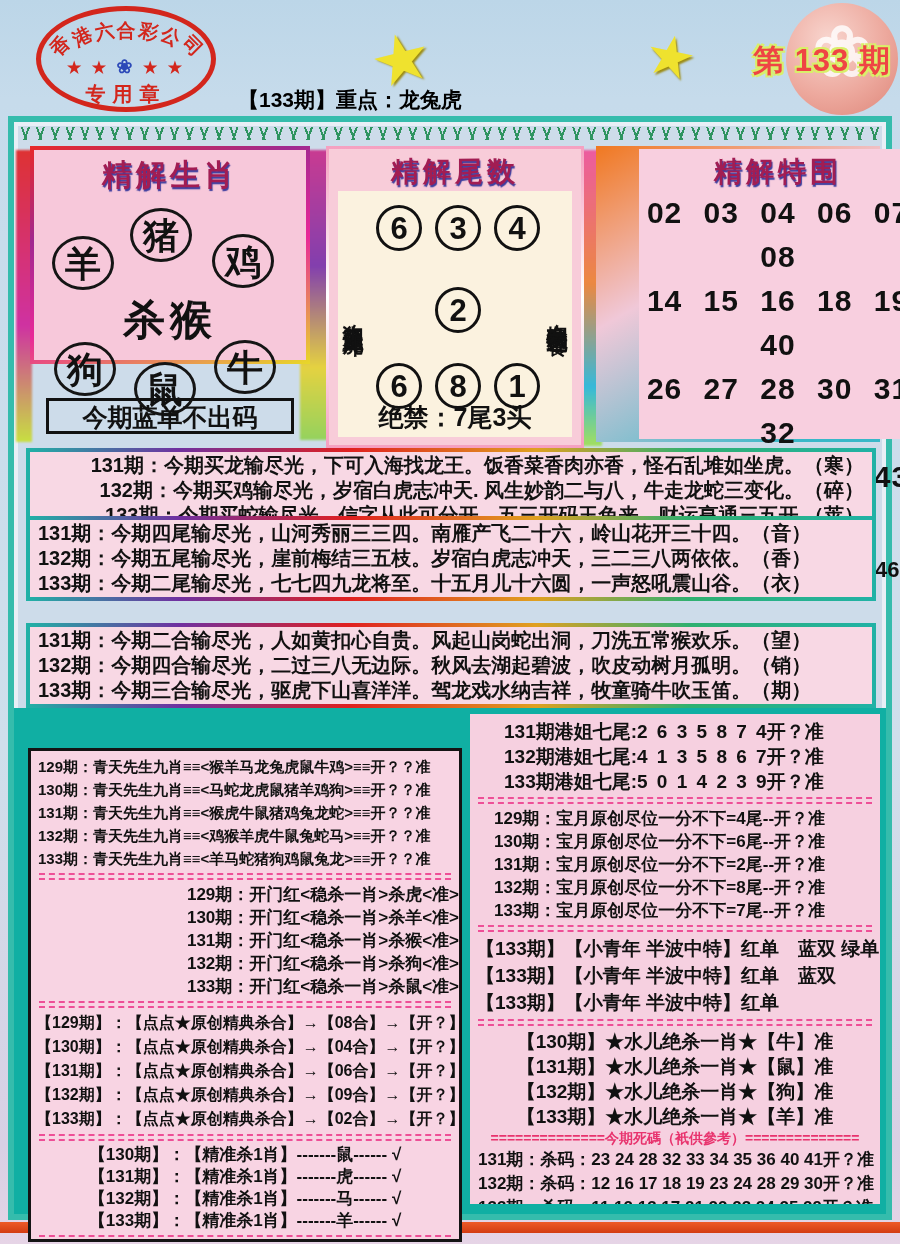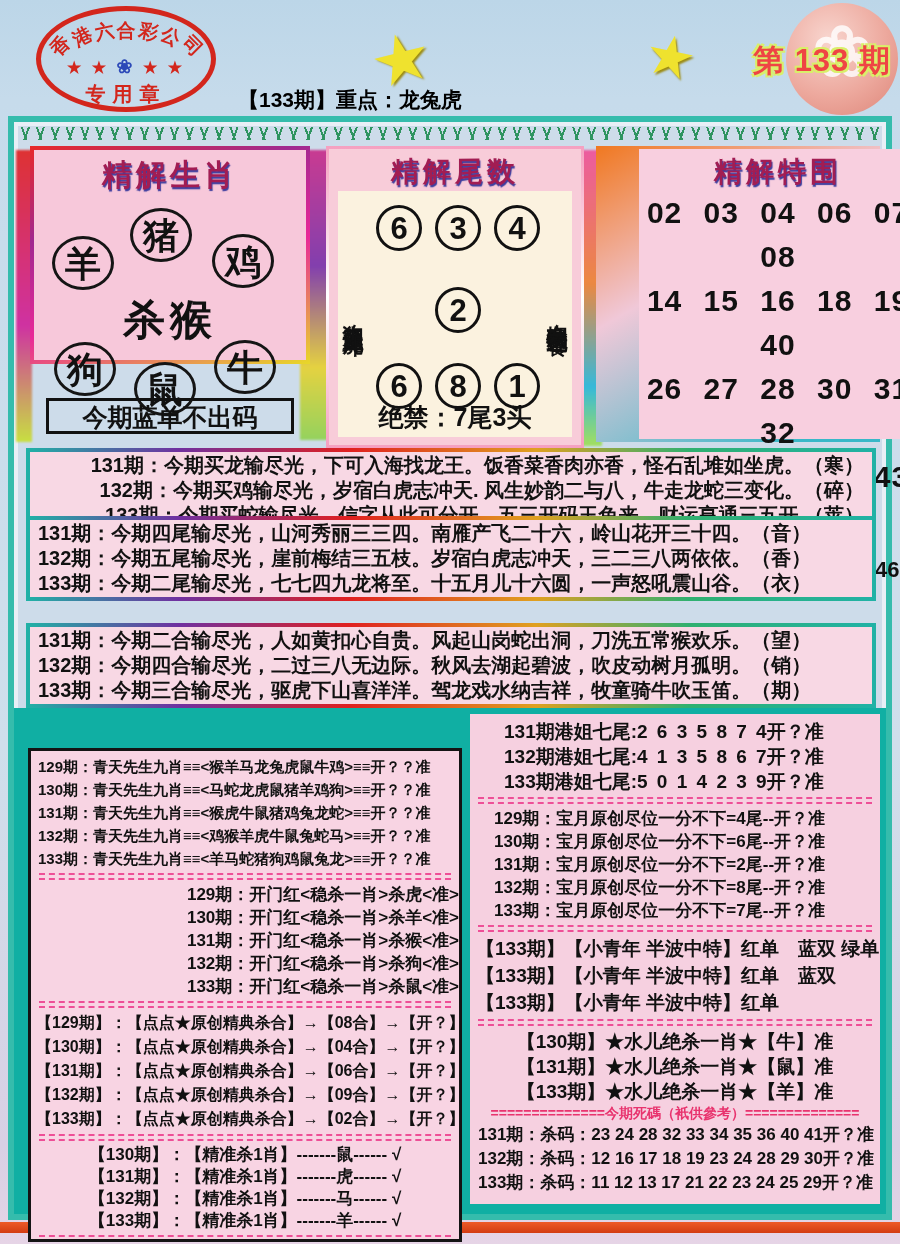--- a/index.html
+++ b/index.html
@@ -256,20 +256,21 @@
     <div class="rc-bao">131期：宝月原创尽位一分不下=2尾--开？准</div>
     <div class="rc-bao">132期：宝月原创尽位一分不下=8尾--开？准</div>
     <div class="rc-bao">133期：宝月原创尽位一分不下=7尾--开？准</div>
     <div class="sep"></div>
     <div class="rc-xqn">【133期】【小青年 半波中特】红单　蓝双  绿单===开</div>
     <div class="rc-xqn">【133期】【小青年 半波中特】红单　蓝双</div>
     <div class="rc-xqn">【133期】【小青年 半波中特】红单</div>
     <div class="sep"></div>
     <div class="rc-shui">【130期】★水儿绝杀一肖★【牛】准</div>
     <div class="rc-shui">【131期】★水儿绝杀一肖★【鼠】准</div>
+    <div class="rc-shui">【132期】★水儿绝杀一肖★【狗】准</div>
     <div class="rc-shui">【133期】★水儿绝杀一肖★【羊】准</div>
     <div class="rc-dead">==============今期死碼（衹供參考）==============</div>
     <div class="rc-sha">131期：杀码：23 24 28 32 33 34 35 36 40 41开？准</div>
     <div class="rc-sha">132期：杀码：12 16 17 18 19 23 24 28 29 30开？准</div>
     <div class="rc-sha">133期：杀码：11 12 13 17 21 22 23 24 25 29开？准</div>
   </div>
 
   <div class="orange-bar"></div>
 </div>
 

